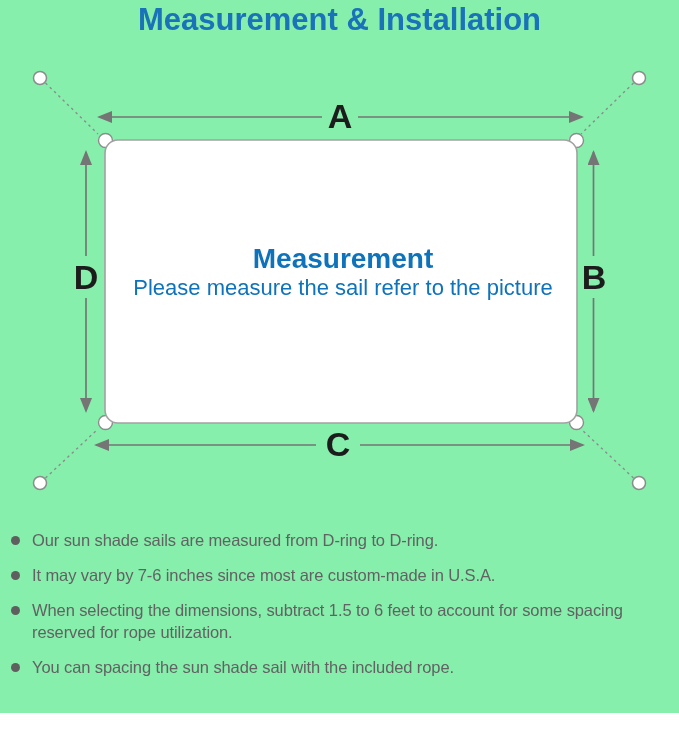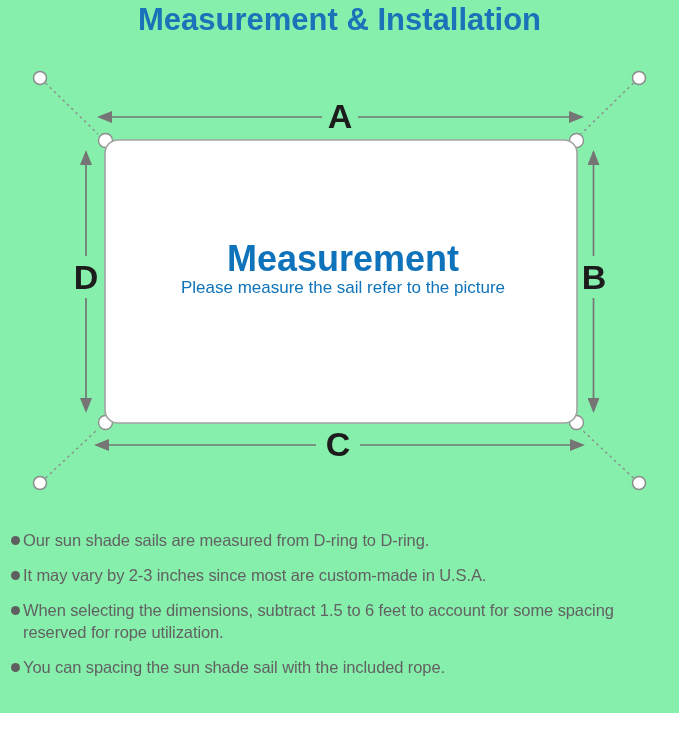--- a/index.html
+++ b/index.html
@@ -41,43 +41,43 @@
   }
   .dim-label-a { left: 340px; top: 116px; }
   .dim-label-b { left: 594px; top: 277px; }
   .dim-label-c { left: 338px; top: 444px; }
   .dim-label-d { left: 86px;  top: 277px; }
 
   .center-heading {
     position: absolute;
     left: 343px; top: 259px;
     transform: translate(-50%, -50%);
-    font-size: 36px;
+    font-size: 28px;
     font-weight: 700;
     color: #0e73ba;
     white-space: nowrap;
   }
   .center-subheading {
     position: absolute;
     left: 343px; top: 288px;
     transform: translate(-50%, -50%);
-    font-size: 17px;
+    font-size: 22px;
     color: #0e73ba;
     white-space: nowrap;
   }
 
   .notes-list {
     position: absolute;
     top: 529px; left: 11px; right: 4px;
     list-style: none;
   }
   .note-item {
     display: flex;
     align-items: flex-start;
-    gap: 3px;
+    gap: 12px;
     margin-bottom: 13px;
   }
   .bullet-dot {
     flex: 0 0 auto;
     width: 9px; height: 9px;
     margin-top: 7px;
     border-radius: 50%;
     background: #5f5f5f;
   }
   .note-text {
@@ -137,21 +137,21 @@
   <div class="center-heading">Measurement</div>
   <div class="center-subheading">Please measure the sail refer to the picture</div>
 
   <ul class="notes-list">
     <li class="note-item">
       <span class="bullet-dot"></span>
       <span class="note-text">Our sun shade sails are measured from D-ring to D-ring.</span>
     </li>
     <li class="note-item">
       <span class="bullet-dot"></span>
-      <span class="note-text">It may vary by 2-3 inches since most are custom-made in U.S.A.</span>
+      <span class="note-text">It may vary by 7-6 inches since most are custom-made in U.S.A.</span>
     </li>
     <li class="note-item">
       <span class="bullet-dot"></span>
       <span class="note-text">When selecting the dimensions, subtract 1.5 to 6 feet to account for some spacing
 reserved for rope utilization.</span>
     </li>
     <li class="note-item">
       <span class="bullet-dot"></span>
       <span class="note-text">You can spacing the sun shade sail with the included rope.</span>
     </li>

